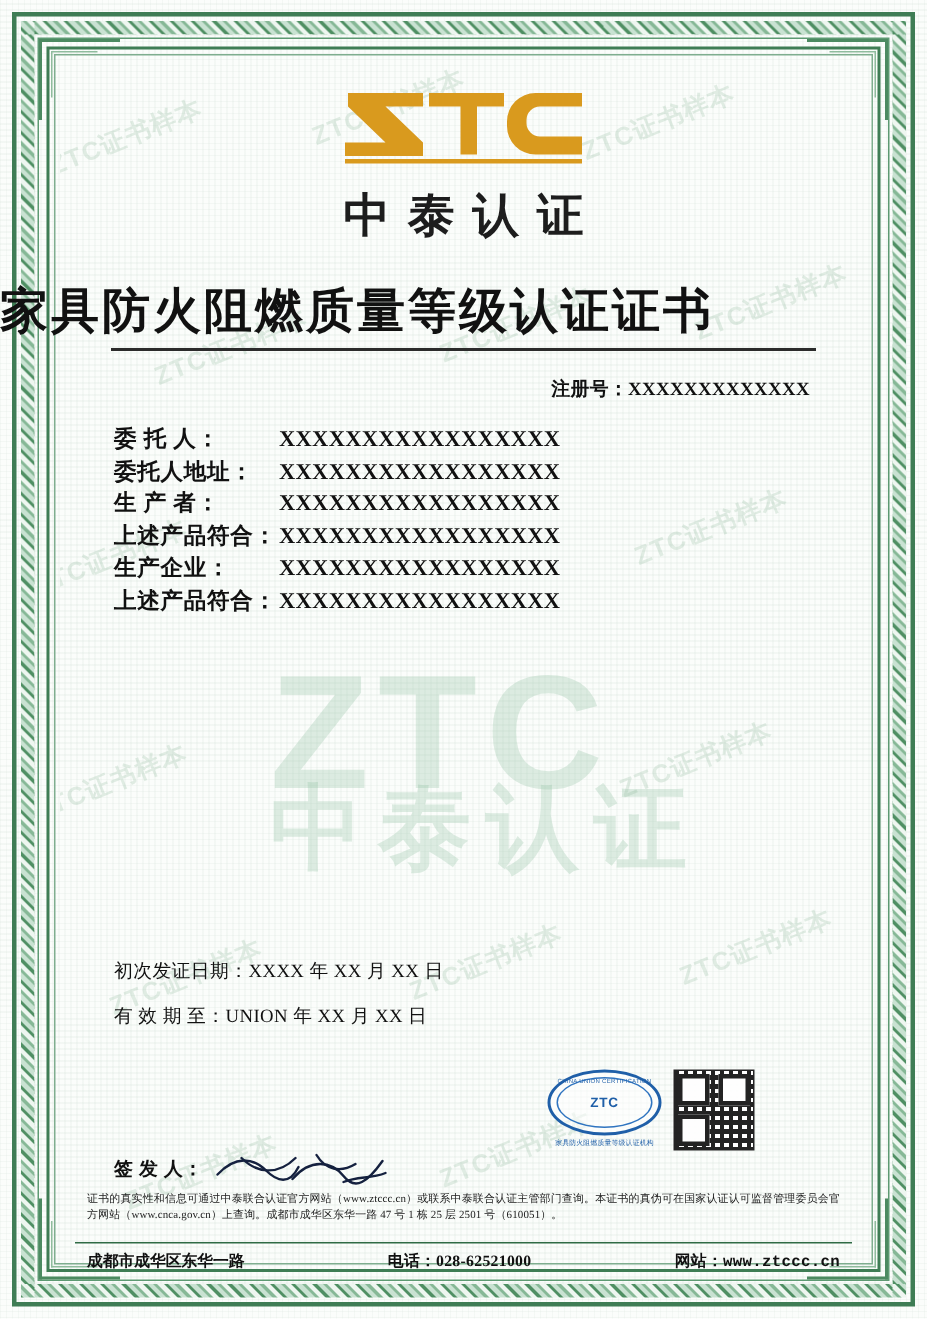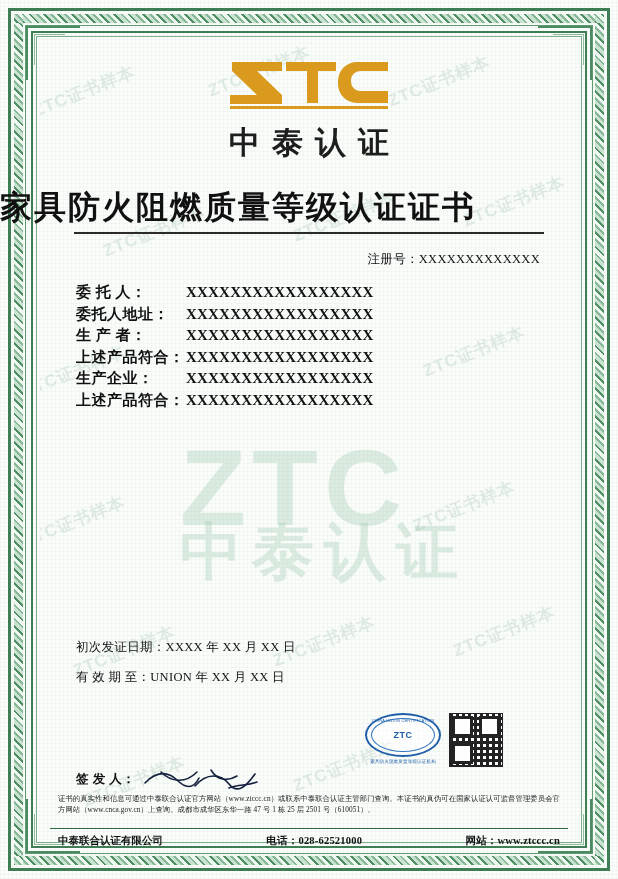--- a/index.html
+++ b/index.html
@@ -167,21 +167,21 @@
     left: 74px; right: 74px; top: 232px;
     height: 2px;
     background: #2b2b2b;
   }
 
   .reg-no {
     position: absolute;
     right: 78px;
     top: 251px;
     font-size: 12.5px;
-    font-weight: normal;
+    font-weight: bold;
     color: #111;
     letter-spacing: 0.3px;
   }
 
   
   .fields {
     position: absolute;
     left: 76px;
     top: 283px;
     width: 470px;
@@ -382,21 +382,21 @@
     left: 58px; right: 58px;
     top: 834px;
     display: flex;
     justify-content: space-between;
     align-items: center;
     font-size: 10.5px;
     font-weight: bold;
     color: #111;
   }
   .footer .f-mid { letter-spacing: 0.2px; }
-  .footer .f-right { letter-spacing: 0.2px; }
+  .footer .f-right { letter-spacing: 0.2px; font-family: Liberation Mono, monospace; }
 </style>
 </head>
 <body>
 
 <div class="cert">
 
   <div class="band-outer"></div>
   <div class="band-mid">
     <div class="band-mid-inner"></div>
   </div>
@@ -512,18 +512,18 @@
           <path d="M88 22 C 98 18, 106 20, 116 16"></path>
         </g>
       </svg>
     </div>
   </div>
 
   <div class="notes">证书的真实性和信息可通过中泰联合认证官方网站（www.ztccc.cn）或联系中泰联合认证主管部门查询。本证书的真伪可在国家认证认可监督管理委员会官方网站（www.cnca.gov.cn）上查询。成都市成华区东华一路 47 号 1 栋 25 层 2501 号（610051）。</div>
   <div class="footer-rule"></div>
 
   <div class="footer">
-    <div class="f-left">中泰联合认证有限公司</div>
+    <div class="f-left">成都市成华区东华一路</div>
     <div class="f-mid">电话：028-62521000</div>
     <div class="f-right">网站：www.ztccc.cn</div>
   </div>
 
 </div>
 
 </body></html>

